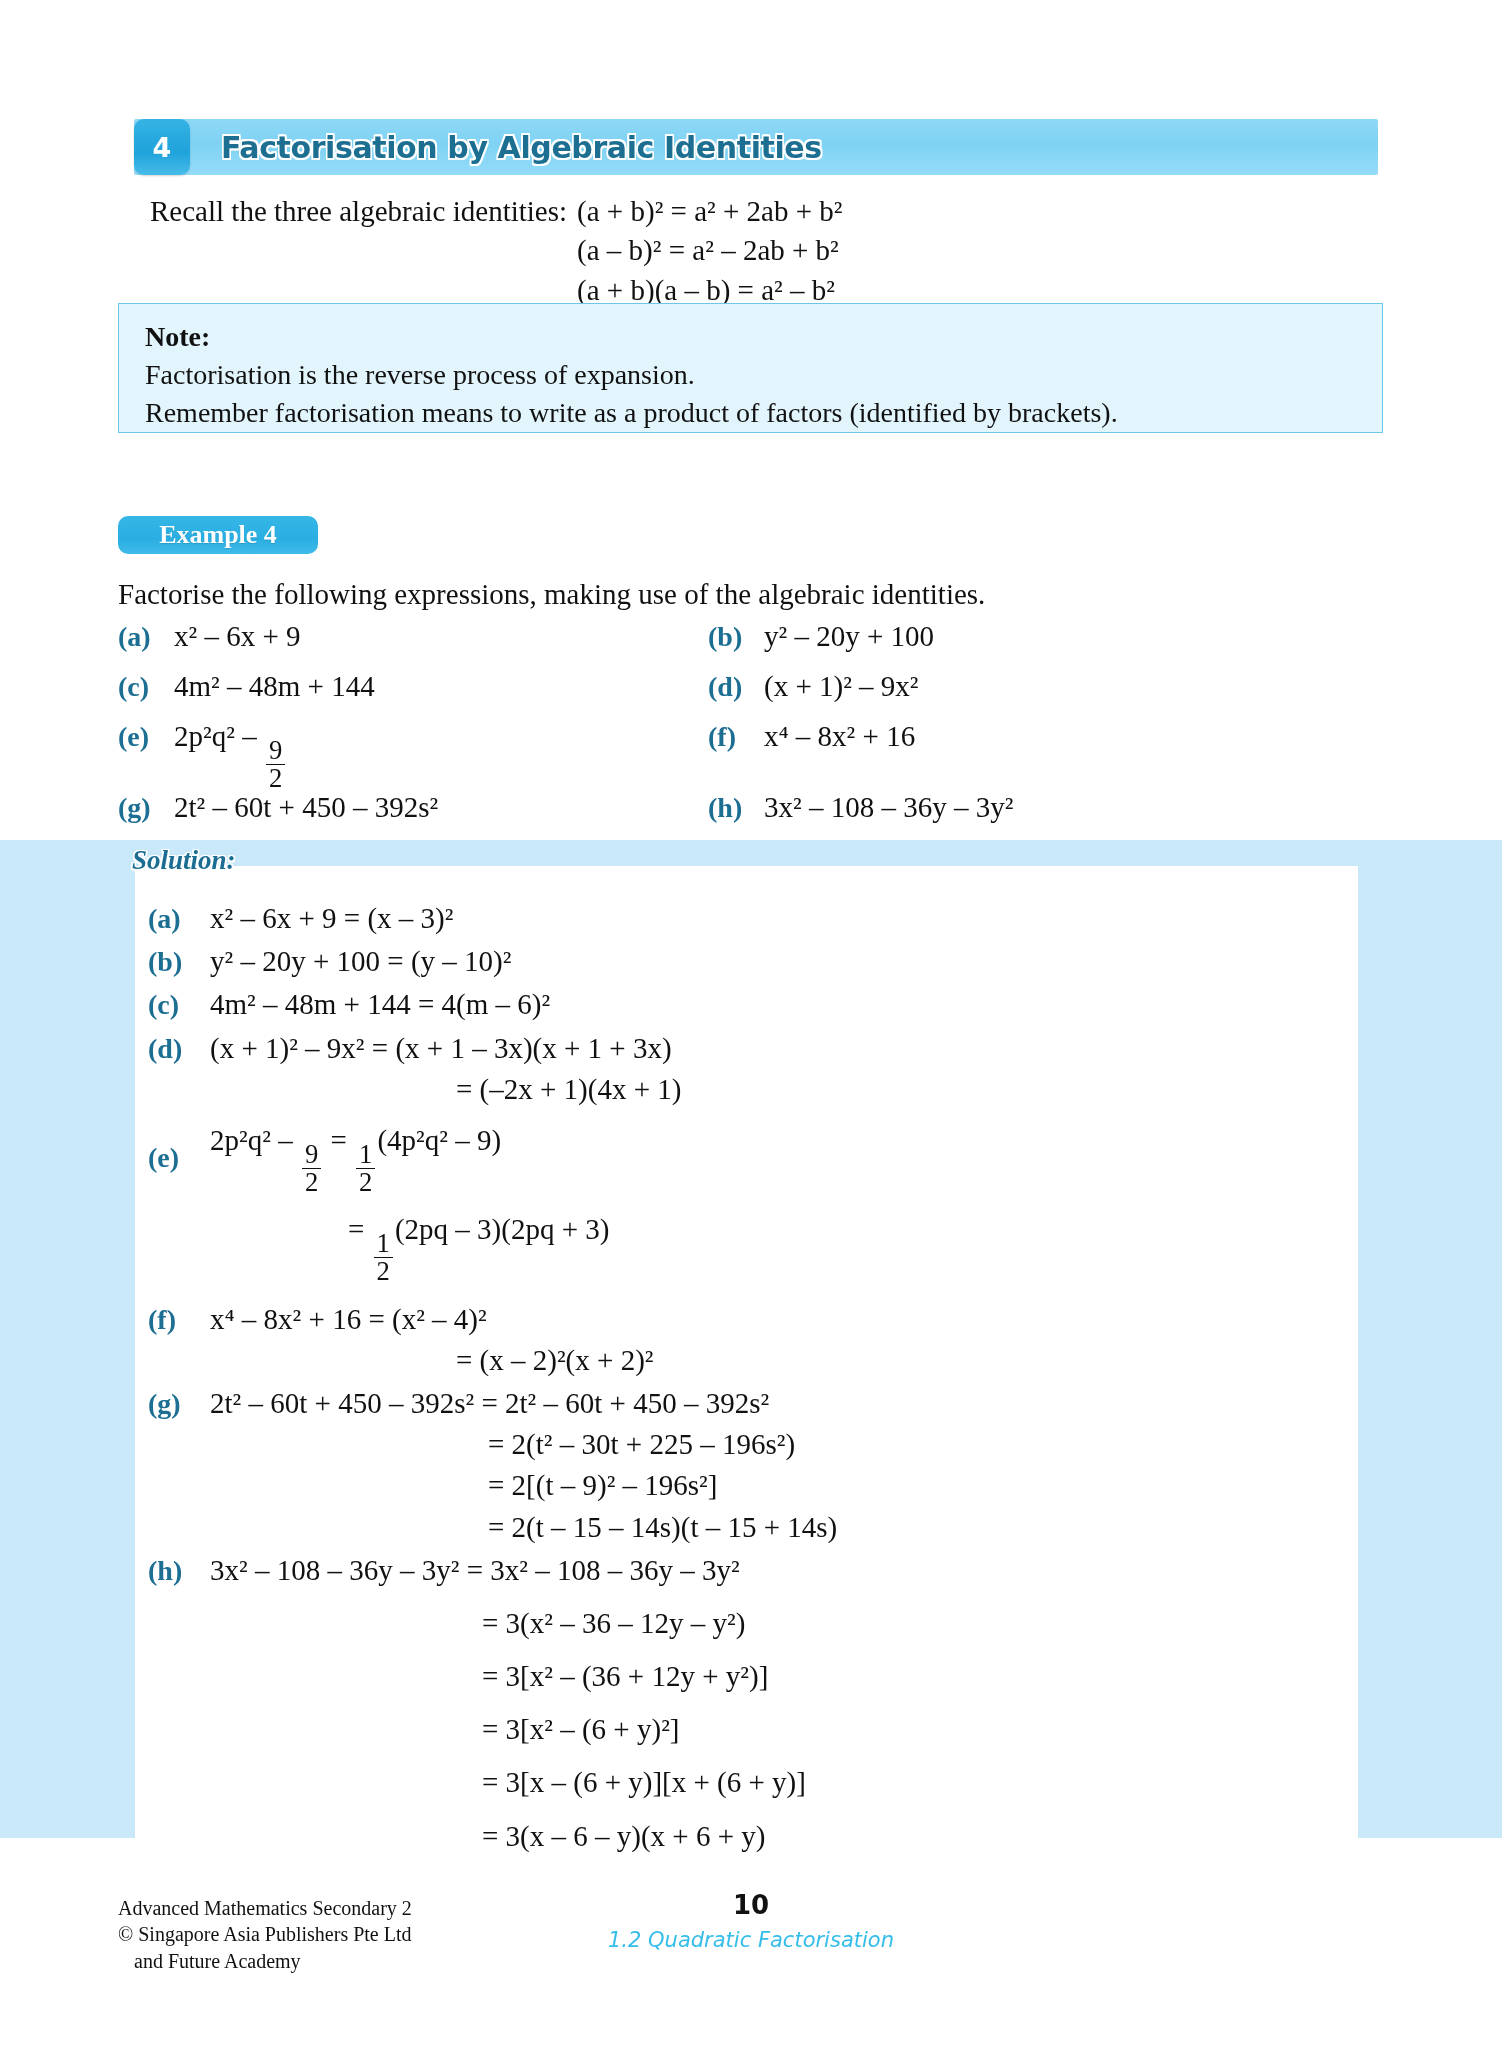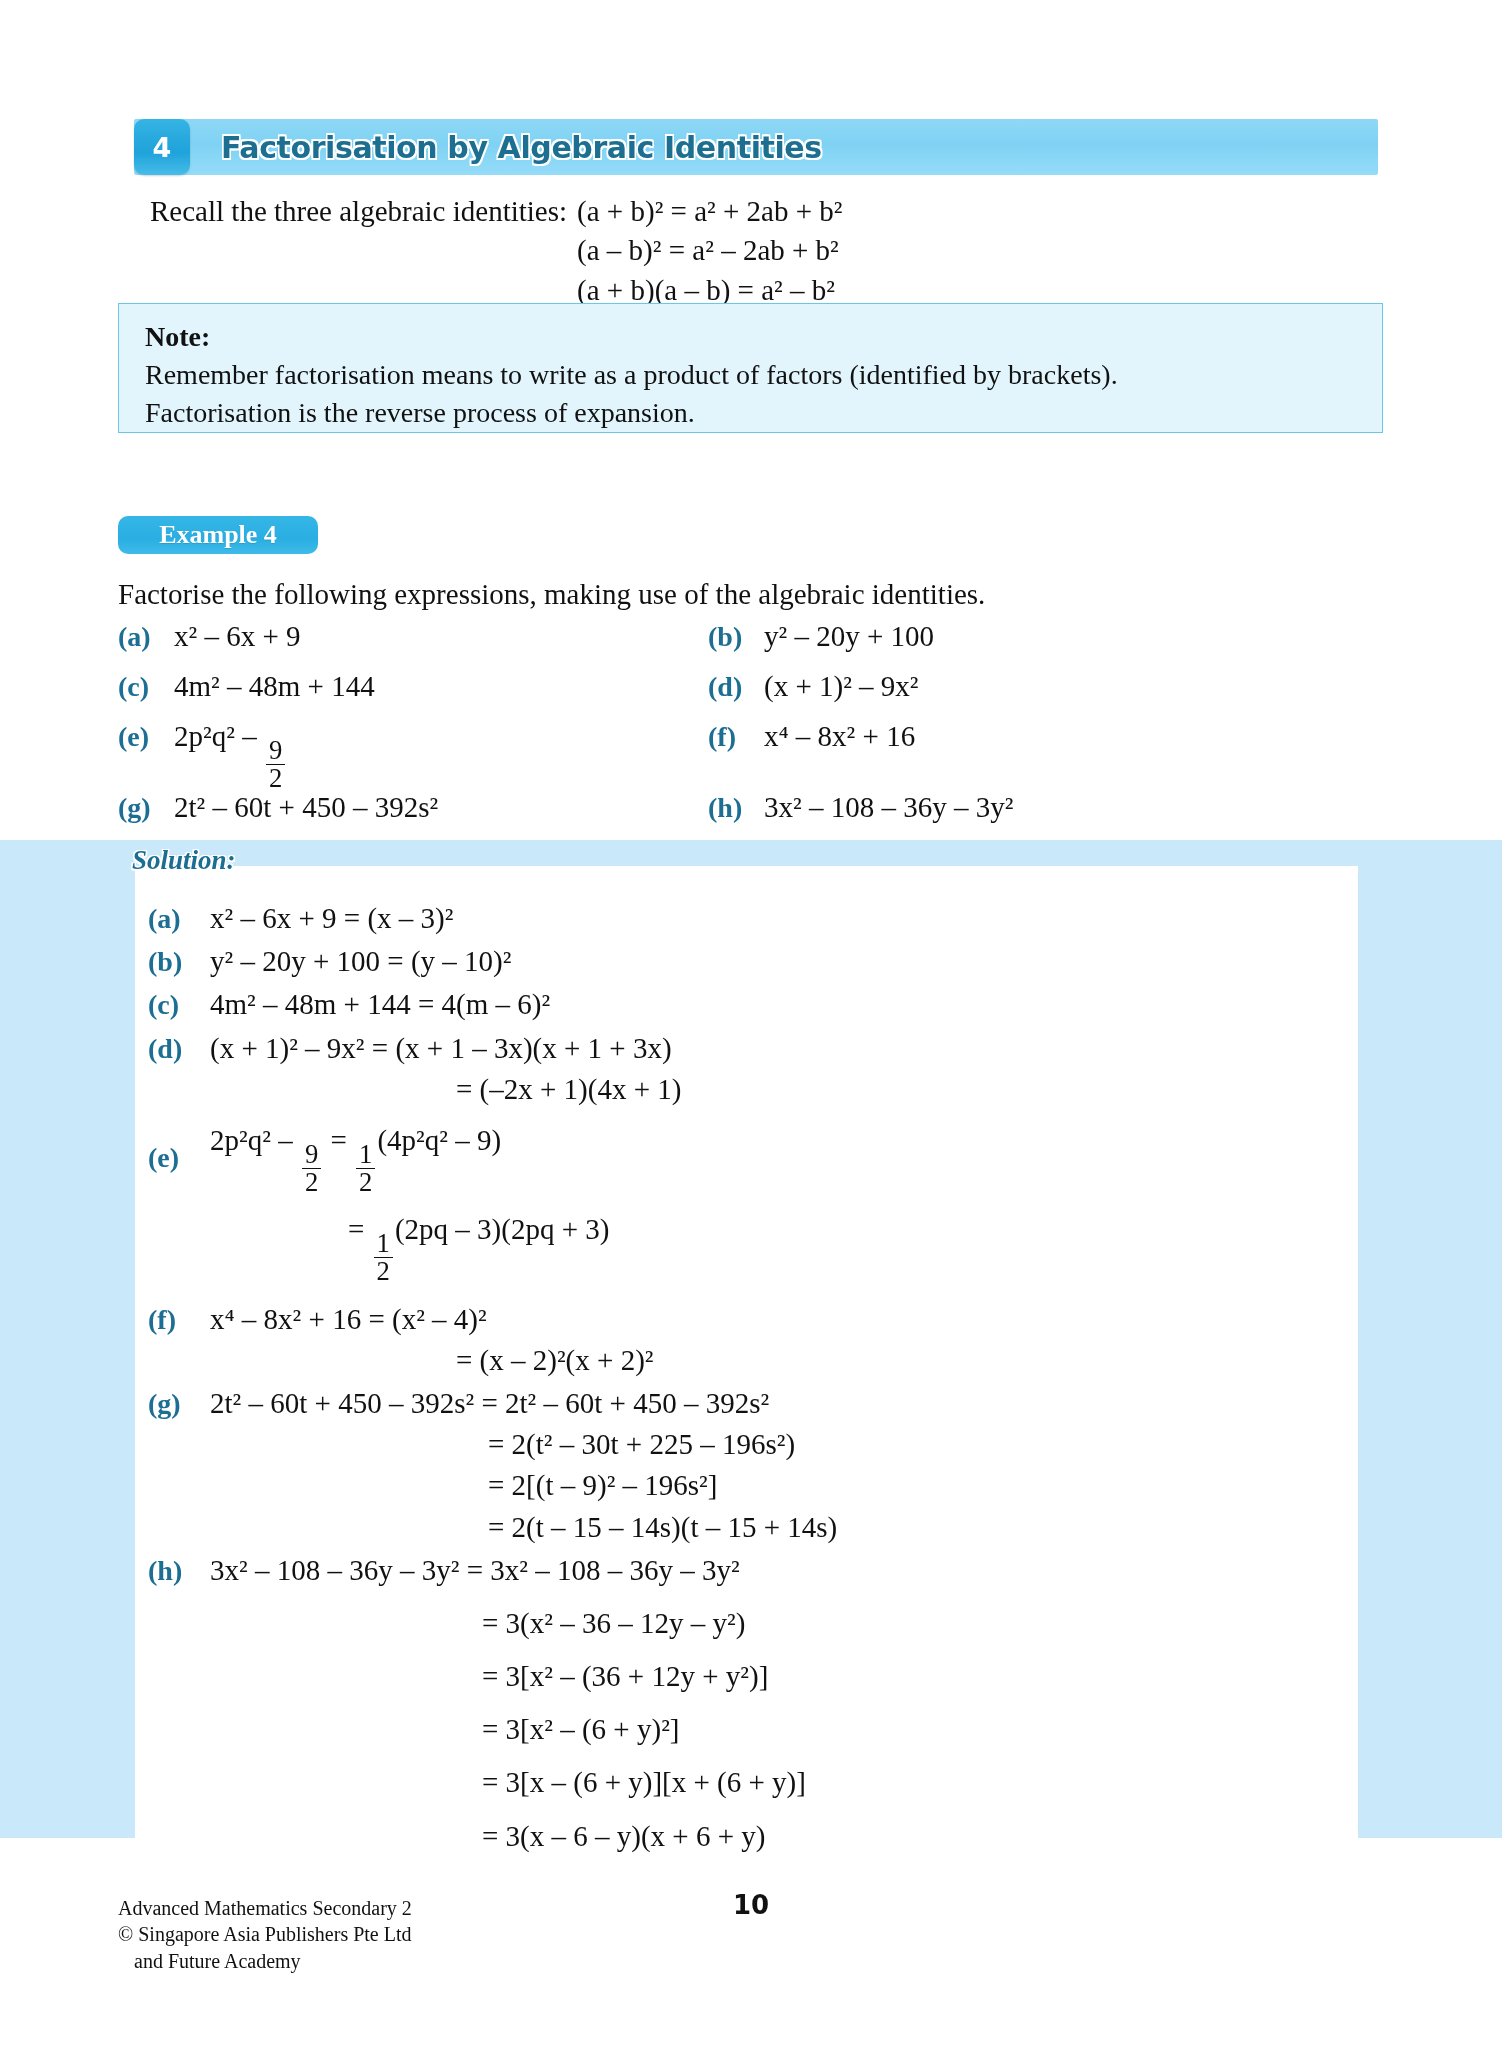--- a/index.html
+++ b/index.html
@@ -222,22 +222,22 @@
       <div class="recall-eqs">
         <div class="recall-eq">(a + b)² = a² + 2ab + b²</div>
         <div class="recall-eq">(a – b)² = a² – 2ab + b²</div>
         <div class="recall-eq">(a + b)(a – b) = a² – b²</div>
       </div>
     </div>
   </div>
 
   <div class="note-box">
     <div class="note-title">Note:</div>
+    <div class="note-line">Factorisation is the reverse process of expansion.</div>
     <div class="note-line">Remember factorisation means to write as a product of factors (identified by brackets).</div>
-    <div class="note-line">Factorisation is the reverse process of expansion.</div>
   </div>
 
   <div class="example-badge">Example 4</div>
   <div class="example-intro">Factorise the following expressions, making use of the algebraic identities.</div>
 
   <div class="qgrid">
 
     <div class="qrow">
       <div class="qcell left">
         <span class="qlabel">(a)</span>
@@ -372,14 +372,15 @@
   </div>
 
   <div class="footer-left">
     <div>Advanced Mathematics Secondary 2</div>
     <div>© Singapore Asia Publishers Pte Ltd</div>
     <div class="indent">and Future Academy</div>
   </div>
   <div class="footer-center">
     <span class="page-num">10</span>
   </div>
+  <div class="footer-chapter">1.2  Quadratic Factorisation</div>
 
 </div>
 
 </body></html>

